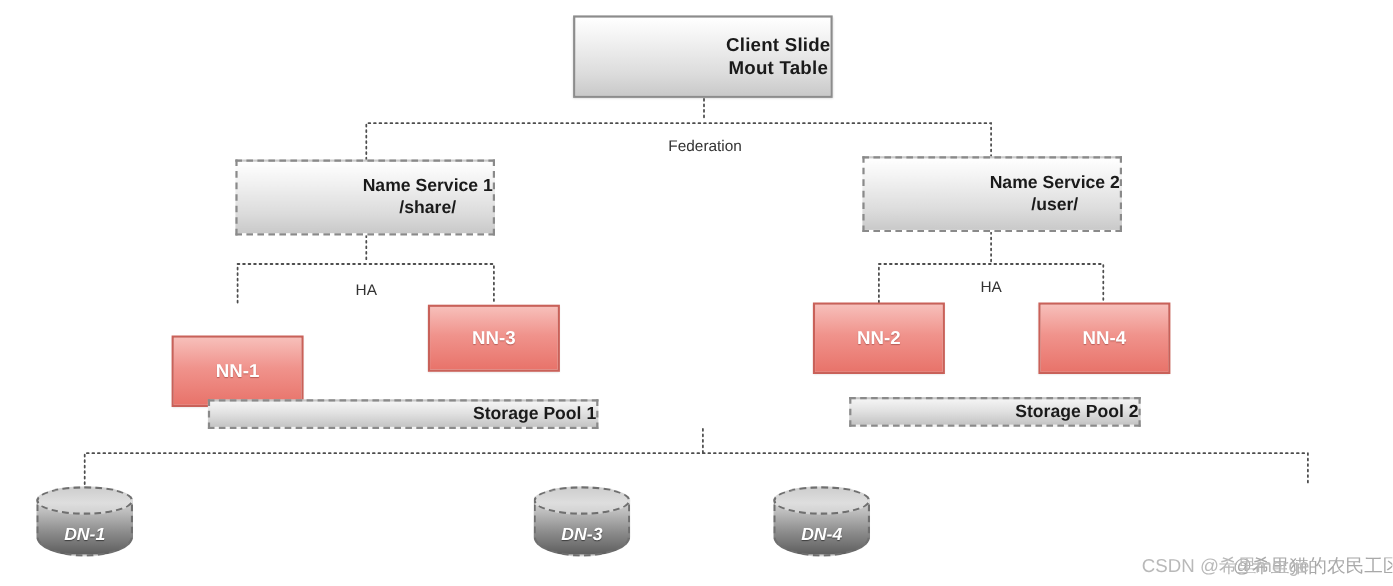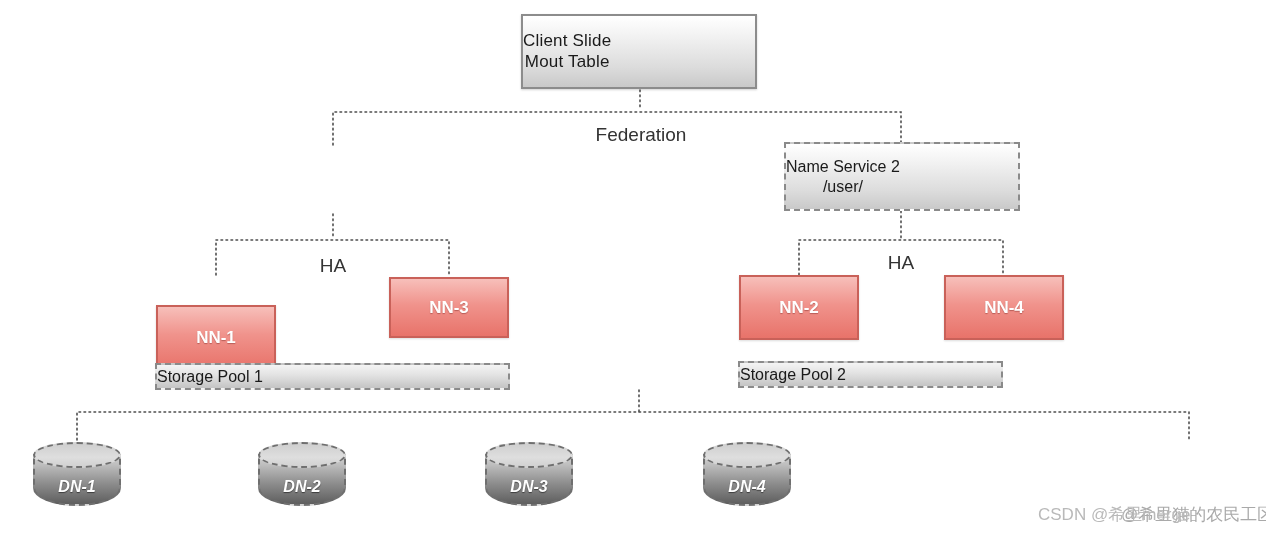--- a/index.html
+++ b/index.html
@@ -14,38 +14,39 @@
     background:#ffffff;
     overflow:hidden;
   }
 
   
   .gbox{
     position:absolute;
     box-sizing:border-box;
     display:flex;
     align-items:center;
-    justify-content:flex-start;
+    justify-content:flex-end;
     text-align:center;
     color:#1a1a1a;
-    font-weight:normal;
+    font-weight:bold;
     line-height:1.22;
     background:linear-gradient(to bottom,#ffffff 0%,#f2f2f2 28%,#dcdcdc 72%,#c9c9c9 100%);
   }
   .gbox.solid{ border:2px solid #8c8c8c; }
   .gbox.dashed{ border:2px dashed #8a8a8a; }
 
   .client-box{
     font-size:17px;
     letter-spacing:.2px;
     box-shadow:0 1px 2px rgba(0,0,0,.18);
   }
   .ns-box{ font-size:16px; }
   .pool-box{ font-size:16px;
     background:linear-gradient(to bottom,#f4f4f4 0%,#e2e2e2 45%,#c4c4c4 100%);
+    margin-left:34px;
   }
 
   
   .nn-box{
     position:absolute;
     box-sizing:border-box;
     display:flex;
     align-items:center;
     justify-content:center;
     border:2px solid #c96159;
@@ -97,21 +98,21 @@
     z-index:3;
   }
 
   
   .conn{ position:absolute; }
   .conn svg{ display:block; overflow:visible; }
 
   .edge-label{
     position:absolute;
     color:#333333;
-    font-size:19px;
+    font-size:14px;
     white-space:nowrap;
   }
 
   
   .watermark{
     position:absolute;
     color:#b9b9b9;
     font-size:17px;
     white-space:nowrap;
     user-select:none;
@@ -144,20 +145,26 @@
 
   <div class="gbox solid client-box" style="left:521px;top:14px;width:236px;height:75px;">
     <div>
       <span>Client Slide</span><br>
       <span>Mout Table</span>
     </div>
   </div>
 
   <div class="edge-label" style="left:591px;top:124px;width:100px;text-align:center;">Federation</div>
 
+  <div class="gbox dashed ns-box" style="left:214px;top:145px;width:236px;height:69px;">
+    <div>
+      <span>Name Service 1</span><br>
+      <span>/share/</span>
+    </div>
+  </div>
 
   <div class="gbox dashed ns-box" style="left:784px;top:142px;width:236px;height:69px;">
     <div>
       <span>Name Service 2</span><br>
       <span>/user/</span>
     </div>
   </div>
 
   <div class="edge-label" style="left:303px;top:255px;width:60px;text-align:center;">HA</div>
   <div class="edge-label" style="left:871px;top:252px;width:60px;text-align:center;">HA</div>
@@ -185,25 +192,20 @@
   <div class="gbox dashed pool-box" style="left:738px;top:361px;width:265px;height:27px;">
     <span>Storage Pool 2</span>
   </div>
 
   <div class="dn" style="left:29px;top:440px;">
     <div class="cyl-body"></div>
     <div class="cyl-top"></div>
     <div class="cyl-label">DN-1</div>
   </div>
 
-  <div class="dn" style="left:254px;top:440px;">
-    <div class="cyl-body"></div>
-    <div class="cyl-top"></div>
-    <div class="cyl-label">DN-2</div>
-  </div>
 
   <div class="dn" style="left:481px;top:440px;">
     <div class="cyl-body"></div>
     <div class="cyl-top"></div>
     <div class="cyl-label">DN-3</div>
   </div>
 
   <div class="dn" style="left:699px;top:440px;">
     <div class="cyl-body"></div>
     <div class="cyl-top"></div>

